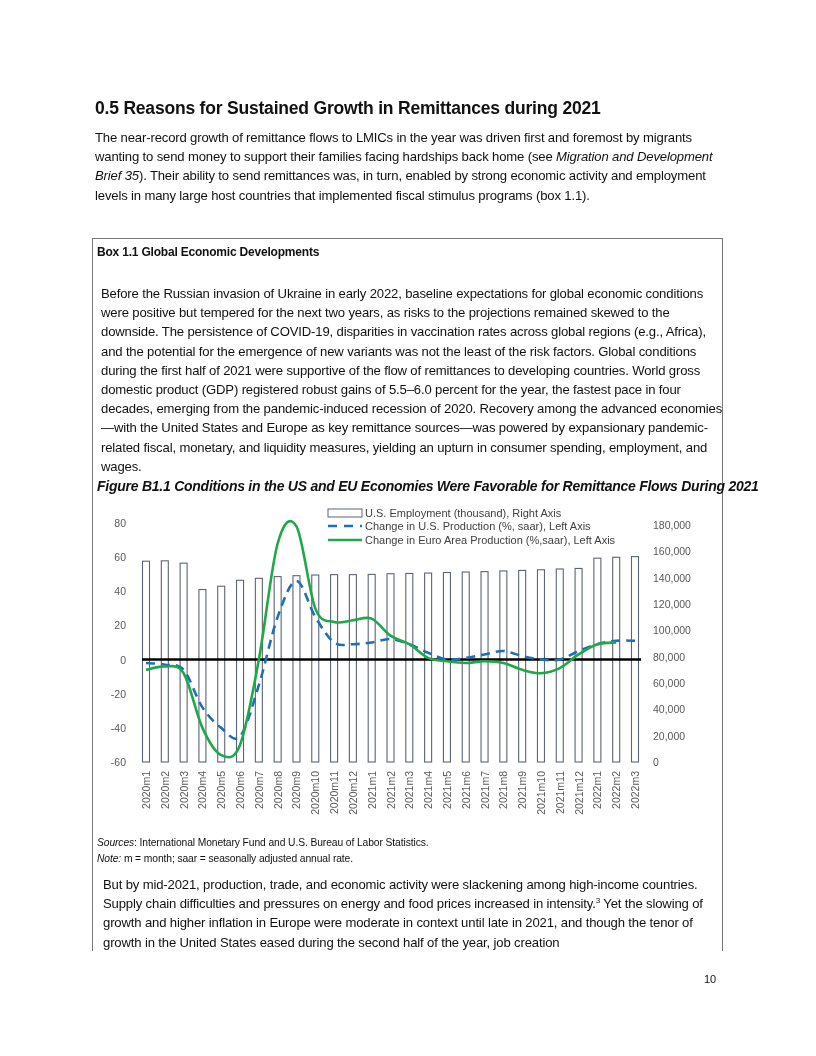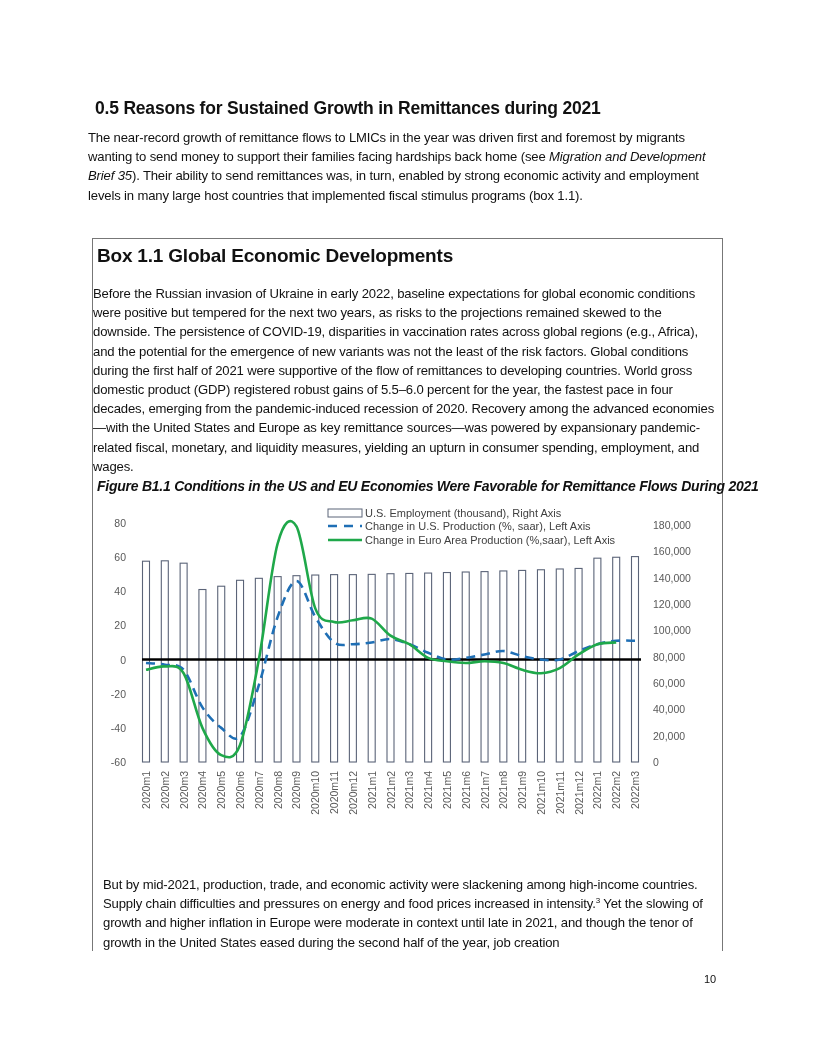--- a/index.html
+++ b/index.html
@@ -2,25 +2,25 @@
 <html><head>
 <meta charset="utf-8">
 <style>
   html, body { margin: 0; padding: 0; background: #ffffff; }
   body { width: 816px; height: 1056px; position: relative; overflow: hidden;
          font-family: "Liberation Sans", sans-serif; color: #111; }
   .page { position: absolute; left: 0; top: 0; width: 816px; height: 1056px; }
   .h2 { position: absolute; left: 95px; top: 98px; font-size: 17.5px; font-weight: bold;
         letter-spacing: -0.2px; white-space: nowrap; }
   .para { position: absolute; font-size: 13.1px; line-height: 19.2px; letter-spacing: -0.15px; }
-  .p1 { left: 88px; top: 128px; width: 625px; }
+  .p1 { left: 95px; top: 128px; width: 625px; }
   .box { position: absolute; left: 92px; top: 238px; width: 629px; height: 712px;
          border-left: 1px solid #777; border-right: 1px solid #777; border-top: 1px solid #777; }
-  .box-title { position: absolute; left: 4px; top: 6px; font-size: 19px; font-weight: bold; letter-spacing: -0.2px; white-space: nowrap; }
-  .p2 { left: 0; top: 45px; width: 625px; }
+  .box-title { position: absolute; left: 4px; top: 6px; font-size: 12px; font-weight: bold; letter-spacing: -0.2px; white-space: nowrap; }
+  .p2 { left: 8px; top: 45px; width: 625px; }
   .fig-title { position: absolute; left: 4px; top: 239px; font-size: 14px; font-weight: bold; letter-spacing: -0.25px; white-space: nowrap; font-style: italic; }
   .chart { position: absolute; left: 0px; top: 262px; width: 629px; height: 325px; }
   .notes { position: absolute; left: 4px; top: 596px; font-size: 10.3px; line-height: 16px; letter-spacing: -0.1px; }
   .notes i { font-style: italic; }
   .p3 { left: 10px; top: 636px; width: 625px; }
   .sup { font-size: 8px; vertical-align: super; line-height: 0; }
   .pagenum { position: absolute; left: 704px; top: 973px; font-size: 11px; }
   svg text { font-family: "Liberation Sans", sans-serif; }
 </style>
 </head>
@@ -116,18 +116,22 @@
           <text x="546" y="270" transform="rotate(-90 546 270)" text-anchor="end" font-size="10.5" fill="#595959">2022m3</text>
           <rect x="235" y="8" width="34" height="8" fill="#fff" stroke="#5b6478" stroke-width="1"></rect>
           <text x="272" y="16" font-size="11" fill="#404040">U.S. Employment (thousand), Right Axis</text>
           <line x1="235" x2="269" y1="25" y2="25" stroke="#1f6fb5" stroke-width="2.6" stroke-dasharray="9 7"></line>
           <text x="272" y="29" font-size="11" fill="#404040">Change in U.S. Production (%, saar), Left Axis</text>
           <line x1="235" x2="269" y1="39" y2="39" stroke="#1fa84a" stroke-width="2.6"></line>
           <text x="272" y="43" font-size="11" fill="#404040">Change in Euro Area Production (%,saar), Left Axis</text>
         </svg>
     </div>
 
+    <div class="notes">
+      <div><i>Sources</i><span>: International Monetary Fund and U.S. Bureau of Labor Statistics.</span></div>
+      <div><i>Note:</i><span> m = month; saar = seasonally adjusted annual rate.</span></div>
+    </div>
 
     <div class="para p3"><span>But by mid-2021, production, trade, and economic activity were slackening among high-income countries. Supply chain difficulties and pressures on energy and food prices increased in intensity.</span><span class="sup">3</span><span> Yet the slowing of growth and higher inflation in Europe were moderate in context until late in 2021, and though the tenor of growth in the United States eased during the second half of the year, job creation</span></div>
   </div>
 
   <div class="pagenum">10</div>
 </div>
 
 </body></html>

